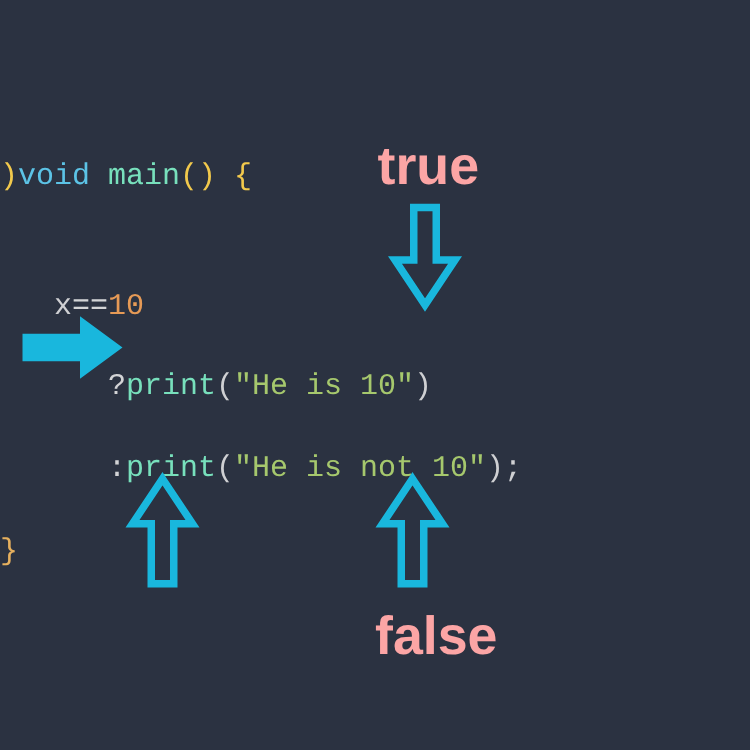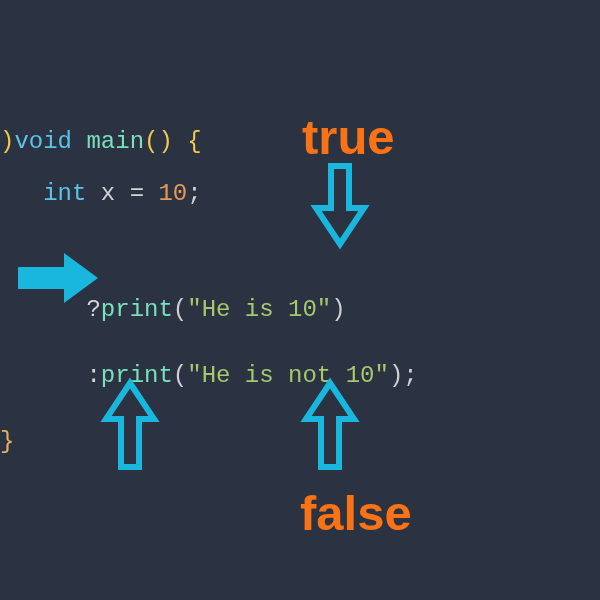--- a/index.html
+++ b/index.html
@@ -32,22 +32,22 @@
   .tok-op      { color: #d3d4d6; }
   .tok-num     { color: #e69a56; } 
   .tok-punct   { color: #cfd0d3; }
   .tok-call    { color: #78e0bc; text-decoration-style: wavy; text-decoration-color: #a9b86a; text-underline-offset: 4px;}
   .tok-str     { color: #a6c86d; } 
 
   .label {
     position: absolute;
     font-family: "Arial Black", "Helvetica Neue", Arial, sans-serif;
     font-weight: 900;
-    font-size: 49px;
-    color: #f97316;
+    font-size: 43px;
+    color: #fca5a5;
     letter-spacing: 0px;
   }
 
   .arrow {
     position: absolute;
     stroke: #19b7dd;
     fill: #19b7dd;
   }
   .arrow-outline {
     stroke: #19b7dd;
@@ -66,25 +66,25 @@
 <div class="stage">
 
   <div class="code">
 
     
     <div class="line" style="top:0px;">
 <span class="tok-paren">)</span><span class="tok-keyword">void</span> <span class="tok-func">main</span><span class="tok-paren">()</span> <span class="tok-paren">{</span>
     </div>
 
     
-    <div class="line" style="top:52px;">
-   <span class="tok-keyword">int</span> <span class="tok-ident">x</span> <span class="tok-op">=</span> <span class="tok-num">10</span><span class="tok-punct">;</span>
-    </div>
 
     
+    <div class="line" style="top:104px;">
+   <span class="tok-ident">x</span><span class="tok-op">==</span><span class="tok-num">10</span>
+    </div>
 
     
     <div class="line" style="top:168px;">
       <span class="tok-op">?</span><span class="tok-call">print</span><span class="tok-punct">(</span><span class="tok-str">"He is 10"</span><span class="tok-punct">)</span>
     </div>
 
     
     <div class="line" style="top:234px;">
       <span class="tok-op">:</span><span class="tok-call">print</span><span class="tok-punct">(</span><span class="tok-str">"He is not 10"</span><span class="tok-punct">)</span><span class="tok-punct">;</span>
     </div>

